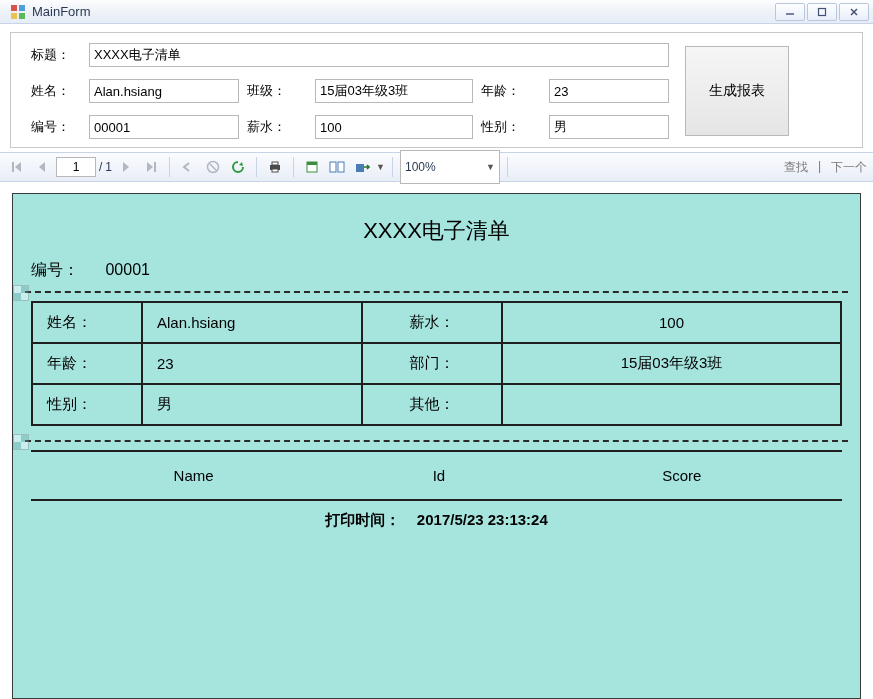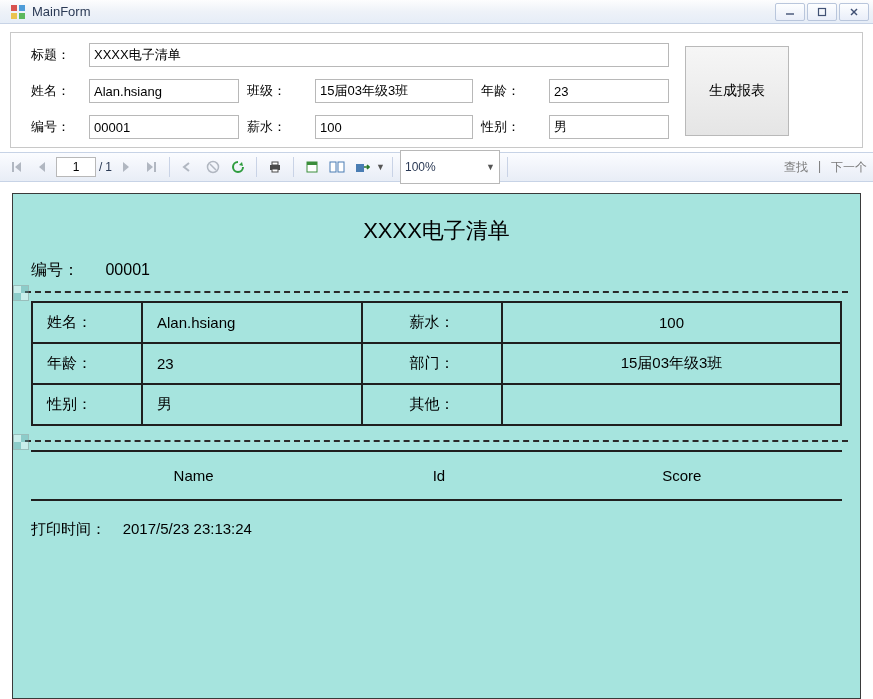--- a/index.html
+++ b/index.html
@@ -179,23 +179,24 @@
   }
   .score-table th, .score-table td {
     padding: 15px 8px;
   }
   .score-table thead th {
     border-bottom: 2px solid #1f1f1f;
     border-top: 2px solid #1f1f1f;
     font-weight: normal;
   }
   .footer-time {
-    text-align: left;
+    text-align: center;
     font-size: 15px;
-    margin-top: 19px;
+    margin-top: 10px;
+    font-weight: bold;
   }
 </style>
 </head>
 <body>
 
 <div class="titlebar">
   <span class="appicon">
     <svg width="16" height="16" viewBox="0 0 16 16">
       <rect x="1" y="1" width="6" height="6" fill="#d9534f"></rect>
       <rect x="9" y="1" width="6" height="6" fill="#4f9dd9"></rect>

